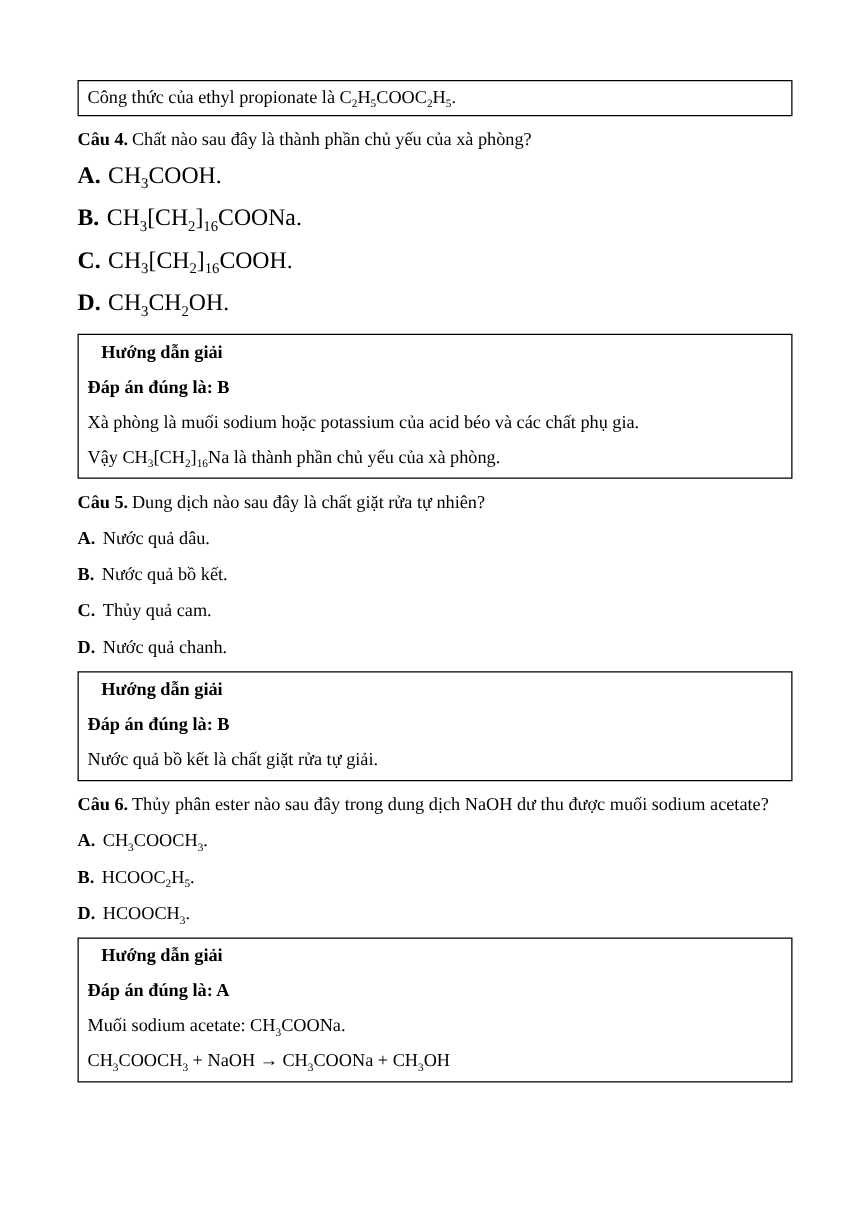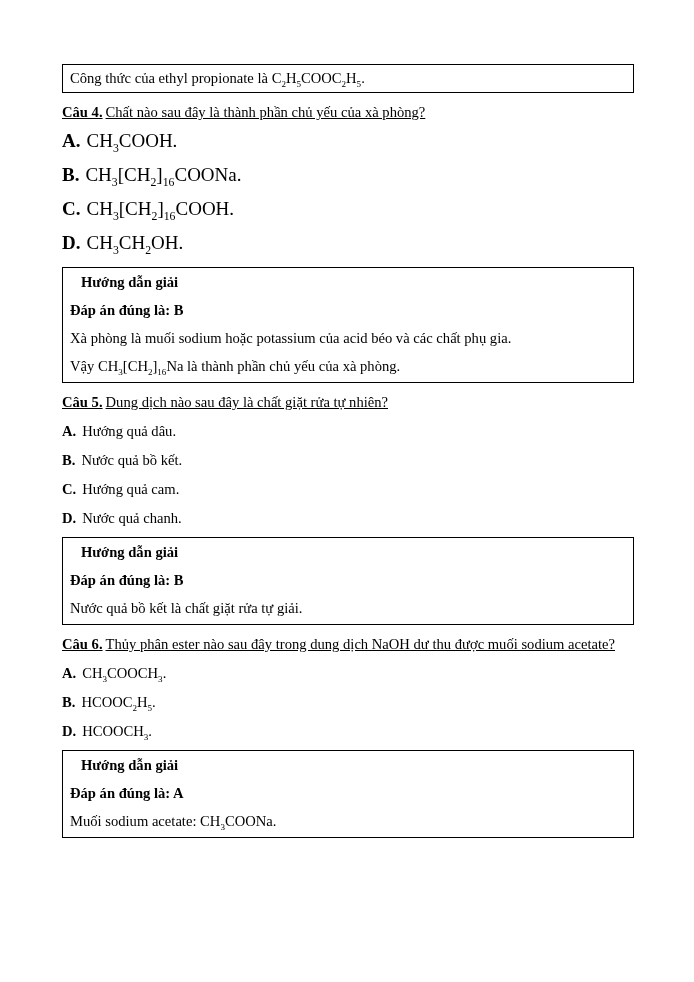--- a/index.html
+++ b/index.html
@@ -15,21 +15,21 @@
     padding: 64px 60px 40px 62px;
   }
   p { margin: 0; }
   sub { font-size: 0.62em; line-height: 0; }
   .box {
     border: 1px solid #000000;
     padding: 3px 7px 4px 7px;
   }
   .intro-box { margin-bottom: 7px; }
   .intro-box p { line-height: 20px; }
-  .q-line { margin: 9px 0 9px; line-height: 20px; text-decoration: underline; }
+  .q-line { margin: 9px 0 9px; line-height: 20px; }
   .q-label { font-weight: bold; margin-right: 3px; }
   .opt { margin: 0 0 9px; line-height: 20px; }
   .opt-label { font-weight: bold; margin-right: 6px; }
   .opt.eq { margin-bottom: 14px; font-size: 19px; }
   .sol-box { margin: 3px 0 7px; }
   .sol-box p { line-height: 20px; margin: 4px 0 8px; }
   .sol-box p:first-child { margin-top: 1px; margin-left: 11px; }
   .sol-box p:last-child { margin-bottom: 2px; }
   .sol-title, .sol-answer { font-weight: bold; }
 </style>
@@ -61,27 +61,27 @@
     <p class="sol-title">Hướng dẫn giải</p>
     <p class="sol-answer">Đáp án đúng là: B</p>
     <p class="sol-line">Xà phòng là muối sodium hoặc potassium của acid béo và các chất phụ gia.</p>
     <p class="sol-line">Vậy CH<sub>3</sub>[CH<sub>2</sub>]<sub>16</sub>Na là thành phần chủ yếu của xà phòng.</p>
   </div>
 
   <p class="q-line">
     <span class="q-label">Câu 5.</span><span>Dung dịch nào sau đây là chất giặt rửa tự nhiên?</span>
   </p>
   <p class="opt">
-    <span class="opt-label">A.</span><span>Hướng quả dâu.</span>
+    <span class="opt-label">A.</span><span>Nước quả dâu.</span>
   </p>
   <p class="opt">
     <span class="opt-label">B.</span><span>Nước quả bồ kết.</span>
   </p>
   <p class="opt">
-    <span class="opt-label">C.</span><span>Hướng quả cam.</span>
+    <span class="opt-label">C.</span><span>Thủy quả cam.</span>
   </p>
   <p class="opt">
     <span class="opt-label">D.</span><span>Nước quả chanh.</span>
   </p>
   <div class="box sol-box">
     <p class="sol-title">Hướng dẫn giải</p>
     <p class="sol-answer">Đáp án đúng là: B</p>
     <p class="sol-line">Nước quả bồ kết là chất giặt rửa tự giải.</p>
   </div>
 
@@ -94,15 +94,16 @@
   <p class="opt">
     <span class="opt-label">B.</span><span>HCOOC<sub>2</sub>H<sub>5</sub>.</span>
   </p>
   <p class="opt">
     <span class="opt-label">D.</span><span>HCOOCH<sub>3</sub>.</span>
   </p>
   <div class="box sol-box">
     <p class="sol-title">Hướng dẫn giải</p>
     <p class="sol-answer">Đáp án đúng là: A</p>
     <p class="sol-line">Muối sodium acetate: CH<sub>3</sub>COONa.</p>
+    <p class="sol-line">CH<sub>3</sub>COOCH<sub>3</sub> + NaOH → CH<sub>3</sub>COONa + CH<sub>3</sub>OH</p>
   </div>
 
 </div>
 
 </body></html>

